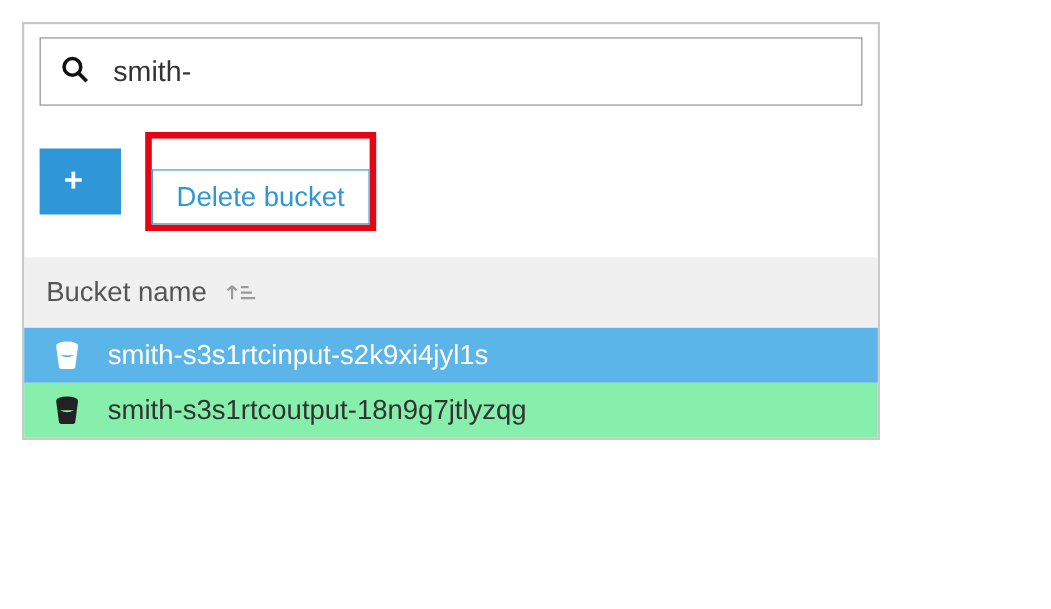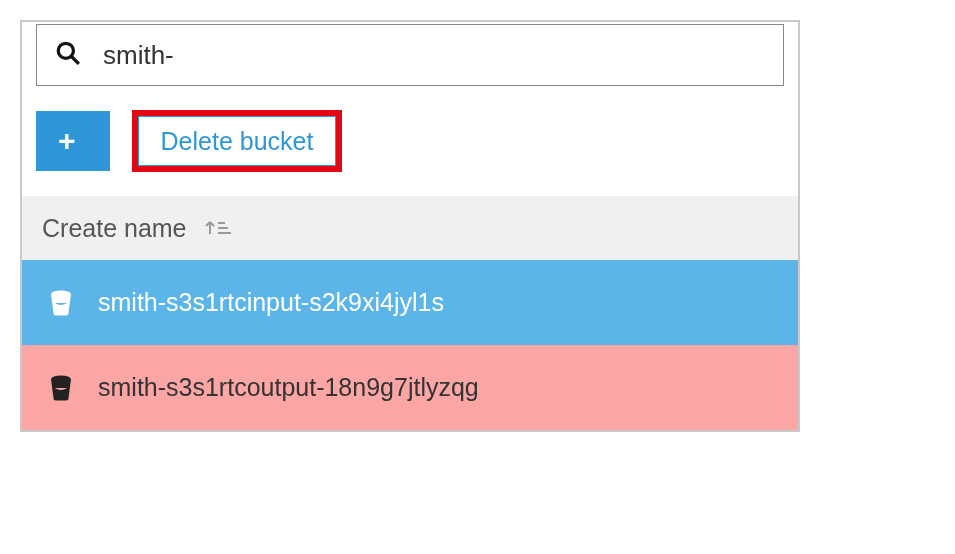--- a/index.html
+++ b/index.html
@@ -8,21 +8,21 @@
       padding: 0;
     }
     body {
       font-family: "Helvetica Neue", Arial, sans-serif;
       background: #fff;
       padding: 20px;
     }
     .panel {
       border: 2px solid #c9c9c9;
       width: 780px;
-      padding: 2px 14px 0 14px;
+      padding: 12px 14px 0 14px;
     }
     .search-bar {
       border: 1px solid #888;
       background: #fff;
       display: flex;
       align-items: center;
       height: 62px;
       padding: 0 18px;
     }
     .search-bar svg {
@@ -63,20 +63,21 @@
     .btn-primary .plus {
       font-weight: bold;
       font-size: 30px;
       margin-right: 12px;
       line-height: 1;
     }
     .btn-outline {
       background: #fff;
       color: #2f96d8;
       border: 1px solid #2f96d8;
+      margin-top: 28px;
     }
     .highlight-wrap {
       border: 6px solid #e30613;
       padding: 0;
       display: inline-flex;
     }
     .highlight-wrap .btn {
       height: 50px;
     }
     .table-header {
@@ -93,38 +94,38 @@
       margin-right: 18px;
     }
     .sort-icon {
       color: #9a9a9a;
       display: inline-flex;
       align-items: center;
     }
     .row {
       display: flex;
       align-items: center;
-      height: 85px;
+      height: 50px;
       padding: 0 24px;
       font-size: 25px;
       margin: 0 -14px;
     }
     .row.selected {
       background: #5bb5e8;
       color: #fff;
     }
     .row .bucket-icon {
       width: 30px;
       height: 30px;
       margin-right: 22px;
       flex-shrink: 0;
     }
     .row.unselected {
       color: #333;
-      background: #fca5a5;
+      background: #86efac;
       text-align: right;
     }
     .row.unselected .bucket-icon path {
       fill: #222;
     }
     .row.selected .bucket-icon path {
       fill: #fff;
     }
   </style>
 </head>
@@ -149,21 +150,21 @@
 
     <span class="highlight-wrap">
       <button class="btn btn-outline">
         <span>Delete bucket</span>
       </button>
     </span>
 
   </div>
 
   <div class="table-header">
-    <span class="th-label">Create name</span>
+    <span class="th-label">Bucket name</span>
     <span class="sort-icon">
       <svg width="28" height="24" viewBox="0 0 28 24">
         <path d="M5 18 L5 6 M5 6 L1 10 M5 6 L9 10" stroke="#9a9a9a" stroke-width="2" fill="none"></path>
         <line x1="13" y1="7" x2="20" y2="7" stroke="#9a9a9a" stroke-width="2"></line>
         <line x1="13" y1="12" x2="23" y2="12" stroke="#9a9a9a" stroke-width="2"></line>
         <line x1="13" y1="17" x2="26" y2="17" stroke="#9a9a9a" stroke-width="2"></line>
       </svg>
     </span>
   </div>
 

